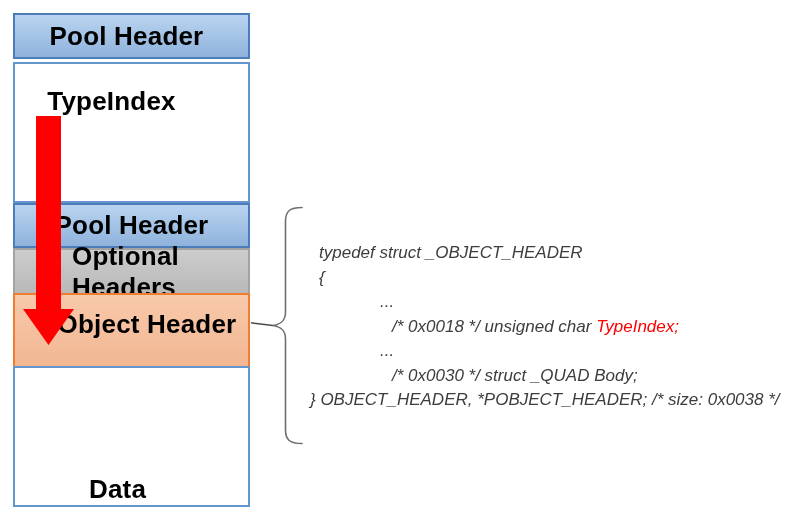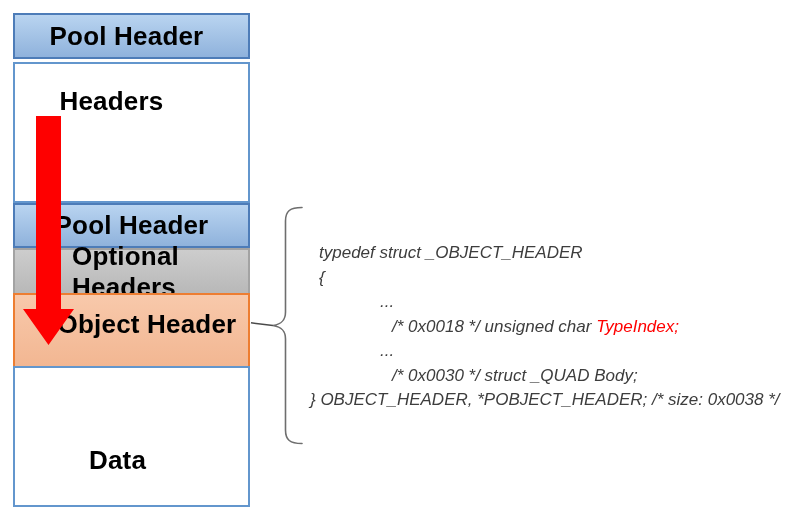--- a/index.html
+++ b/index.html
@@ -31,21 +31,21 @@
   }
   .orange{
     background:linear-gradient(180deg,#f8c9ab 0%,#f1b28c 100%);
     border:2px solid #ed7d31;
   }
   #b1{top:13px;height:46px;padding-right:10px;}
   #b2{top:62px;height:141px;align-items:flex-start;padding-top:22px;padding-right:40px;}
   #b3{top:203px;height:45px;}
   #b4{top:248px;height:47px;padding-left:57px;}
   #b5{top:293px;height:92px;align-items:flex-start;padding-top:14px;padding-left:31px;}
-  #b6{top:366px;height:141px;align-items:center;padding-top:48px;padding-right:28px;}
+  #b6{top:366px;height:141px;align-items:flex-end;padding-top:48px;padding-right:28px;}
   #overlay{
     position:absolute;left:0;top:0;width:785px;height:522px;
     pointer-events:none;
   }
   #code-block{
     position:absolute;left:310px;top:241px;
     font-size:17px;line-height:24.5px;
     color:#3d3d3d;white-space:pre;font-style:italic;
   }
   .code-line{height:24.5px;}
@@ -57,21 +57,21 @@
 </head>
 <body>
 
 <div id="canvas">
 
   <div id="b1" class="block blue">
     <span>Pool Header</span>
   </div>
 
   <div id="b2" class="block white-box">
-    <span>Headers</span>
+    <span>TypeIndex</span>
   </div>
 
   <div id="b3" class="block blue">
     <span>Pool Header</span>
   </div>
 
   <div id="b4" class="block gray">
     <span>Optional Headers</span>
   </div>
 

